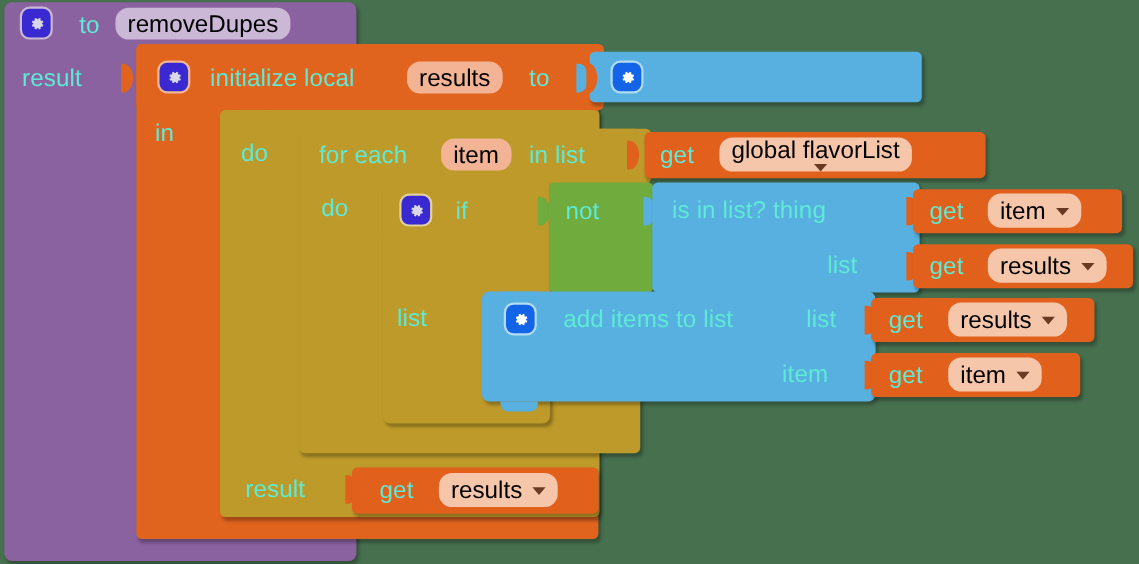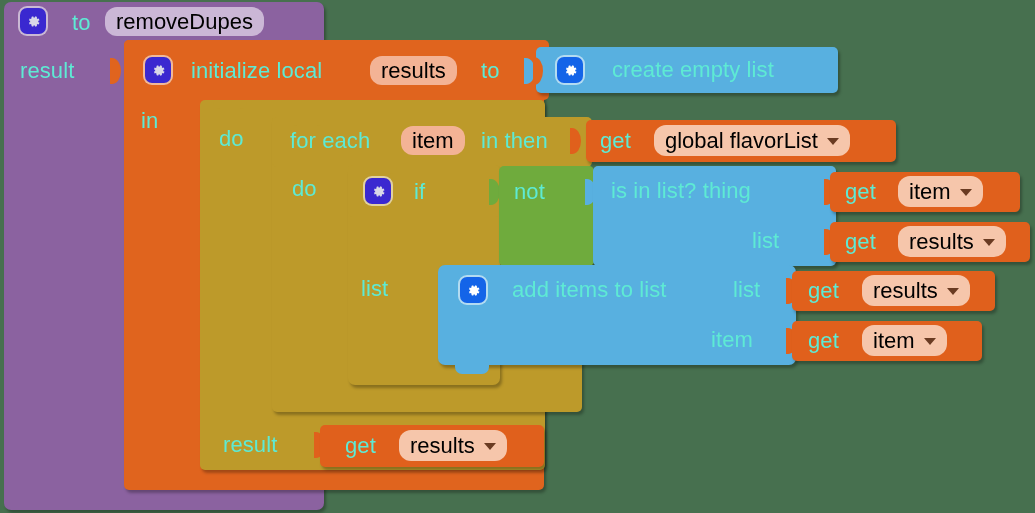--- a/index.html
+++ b/index.html
@@ -144,41 +144,40 @@
   <div class="lbl" style="left:141px; top:110px;">in</div>
 
   <div class="blk c-blue shadow" style="left:536px; top:47px; width:302px; height:46px;"></div>
   <div class="socket" style="left:533px; top:57px; background:#e0641e; border-radius:0 9px 9px 0 / 0 14px 14px 0; width:10px;"></div>
   <div class="gear bright" style="left:557px; top:57px;">
     <svg viewBox="0 0 24 24" aria-hidden="true">
       <path fill="#ffffff" d="M12 8.2a3.8 3.8 0 1 0 0 7.6 3.8 3.8 0 0 0 0-7.6zm0 5.6a1.8 1.8 0 1 1 0-3.6 1.8 1.8 0 0 1 0 3.6z"></path>
       <path fill="#ffffff" d="M20.4 13.5l-1.7-.6a6.9 6.9 0 0 0 0-1.8l1.7-.6-.9-2.6-1.7.6a6.9 6.9 0 0 0-1.3-1.3l.6-1.7-2.6-.9-.6 1.7a6.9 6.9 0 0 0-1.8 0l-.6-1.7-2.6.9.6 1.7a6.9 6.9 0 0 0-1.3 1.3l-1.7-.6-.9 2.6 1.7.6a6.9 6.9 0 0 0 0 1.8l-1.7.6.9 2.6 1.7-.6a6.9 6.9 0 0 0 1.3 1.3l-.6 1.7 2.6.9.6-1.7a6.9 6.9 0 0 0 1.8 0l.6 1.7 2.6-.9-.6-1.7a6.9 6.9 0 0 0 1.3-1.3l1.7.6.9-2.6z"></path>
     </svg>
   </div>
-  <div class="lbl" style="left:612px; top:59px;">create empty list</div>
 
   <div class="blk c-olive shadow" style="left:200px; top:100px; width:345px; height:370px;"></div>
   <div class="notch c-olive" style="left:213px; top:100px; background:#bd9a2a; box-shadow:none;"></div>
   <div class="lbl" style="left:219px; top:128px;">do</div>
 
   <div class="blk c-olive shadow" style="left:272px; top:117px; width:310px; height:295px;"></div>
 
   <div class="blk c-olive" style="left:272px; top:117px; width:320px; height:50px; box-shadow:none;"></div>
   <div class="notch c-olive" style="left:290px; top:117px; background:#bd9a2a; box-shadow:none;"></div>
 
   <div class="lbl" style="left:290px; top:130px;">for each</div>
   <div class="field f-local" style="left:401px; top:126px; height:29px;">item</div>
-  <div class="lbl" style="left:481px; top:130px;">in then</div>
+  <div class="lbl" style="left:481px; top:130px;">in list</div>
   <div class="plug" style="left:570px; top:128px; background:#e0601c;"></div>
 
   <div class="lbl" style="left:292px; top:178px;">do</div>
 
   <div class="blk c-get shadow" style="left:586px; top:120px; width:310px; height:42px;"></div>
   <div class="lbl" style="left:600px; top:130px;">get</div>
-  <div class="field f-get" style="left:654px; top:125px; height:31px;">
+  <div class="field f-get" style="left:654px; top:125px; height:31px;flex-direction:column;">
     <span>global flavorList</span>
     <span class="caret"></span>
   </div>
 
   <div class="blk c-olive shadow" style="left:348px; top:165px; width:152px; height:220px; border-radius:7px;"></div>
 
   <div class="blk c-olive" style="left:348px; top:165px; width:152px; height:52px; box-shadow:none;"></div>
   <div class="notch c-olive" style="left:363px; top:165px; background:#bd9a2a; box-shadow:none;"></div>
 
   <div class="gear" style="left:365px; top:178px;">

